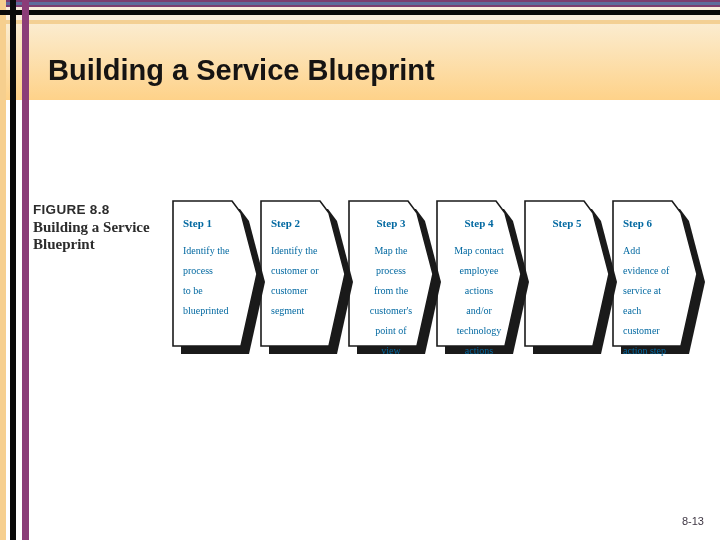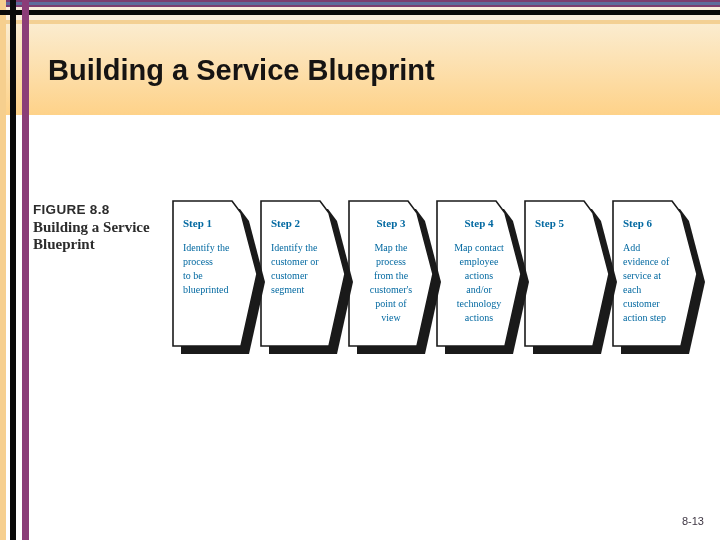--- a/index.html
+++ b/index.html
@@ -15,21 +15,21 @@
   
   .line-purple-top { top:0; left:0; right:0; height:2px;  background: var(--accent-purple); z-index:1; }
   .line-blue       { top:2px; left:0; right:0; height:3px; background: var(--accent-blue); z-index:1; }
   .line-purple-thin{ top:5px; left:0; right:0; height:1.5px; background: var(--accent-purple); z-index:1; }
   .band-cream1     { top:6.5px; left:0; right:0; height:3.5px; background:#f8ecda; z-index:1; }
   .line-black      { top:10px; left:0; right:0; height:5px; background: var(--accent-black); z-index:3; }
   .band-cream2     { top:15px; left:0; right:0; height:5px; background:#faeedd; z-index:1; }
   .line-tan        { top:20px; left:0; right:0; height:4px; background: var(--band-tan); z-index:1; }
 
   .title-band {
-    top:24px; left:0; right:0; height:91px;
+    top:24px; left:0; right:0; height:76px;
     background: linear-gradient(to bottom, var(--band-gradient-top), var(--band-gradient-bottom));
     z-index:1;
   }
   .title-band h1 {
     margin:0; padding: 30px 0 0 48px;
     font-size: 29px; font-weight: bold;
     color: #161413; letter-spacing: 0px;
   }
 
   
@@ -56,21 +56,21 @@
   .step { position:relative; width:88px; height:162px; flex:0 0 88px; }
   .step svg { position:absolute; left:0; top:0; overflow:visible; }
   .step .face   { fill:#ffffff; stroke: var(--shape-outline); stroke-width:1.6; }
   .step .shadow { fill: var(--shape-outline); }
   .step-text {
     position:absolute; left:11px; top:17px; width:64px;
     color:#0369a1;
     font-family:Liberation Serif, serif;
   }
   .step-label { font-weight:bold; font-size:11px; margin-bottom:12px; }
-  .step-body  { font-size:10px; line-height:14px; white-space:pre-line; }
+  .step-body  { font-size:10px; line-height:20px; white-space:pre-line; }
 
   
   .page-number {
     right:16px; bottom:13px; font-size:11px; color:#3f3744; z-index:5;
   }
 </style>
 </head>
 <body>
 
 <div class="abs line-purple-top"></div>
@@ -151,21 +151,21 @@
       <div class="step-label">Step 4</div>
       <div class="step-body">Map contact
 employee
 actions
 and/or
 technology
 actions</div>
     </div>
   </div>
 
-  <div class="step" style="z-index: 2;">
+  <div class="step" style="z-index: 2; text-align: center;">
     <svg width="96" height="162" viewBox="0 0 96 162">
       <polygon class="shadow" points="9,9 68,9 77,21 93,82 77,154 9,154"></polygon>
       <polygon class="face" points="1,1 60,1 69,13 85,74 69,146 1,146"></polygon>
     </svg>
     <div class="step-text">
       <div class="step-label">Step 5</div>
     </div>
   </div>
 
   <div class="step" style="z-index: 1;">

